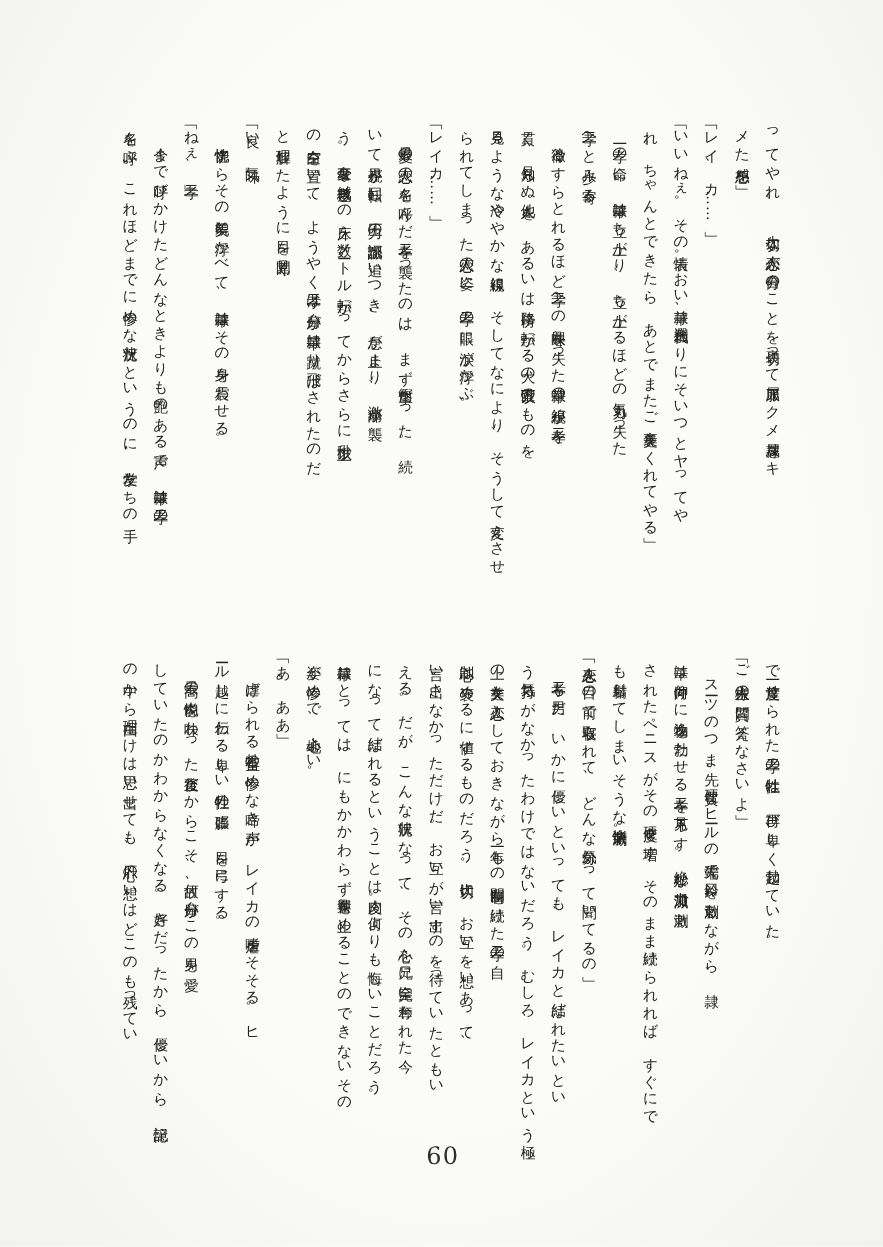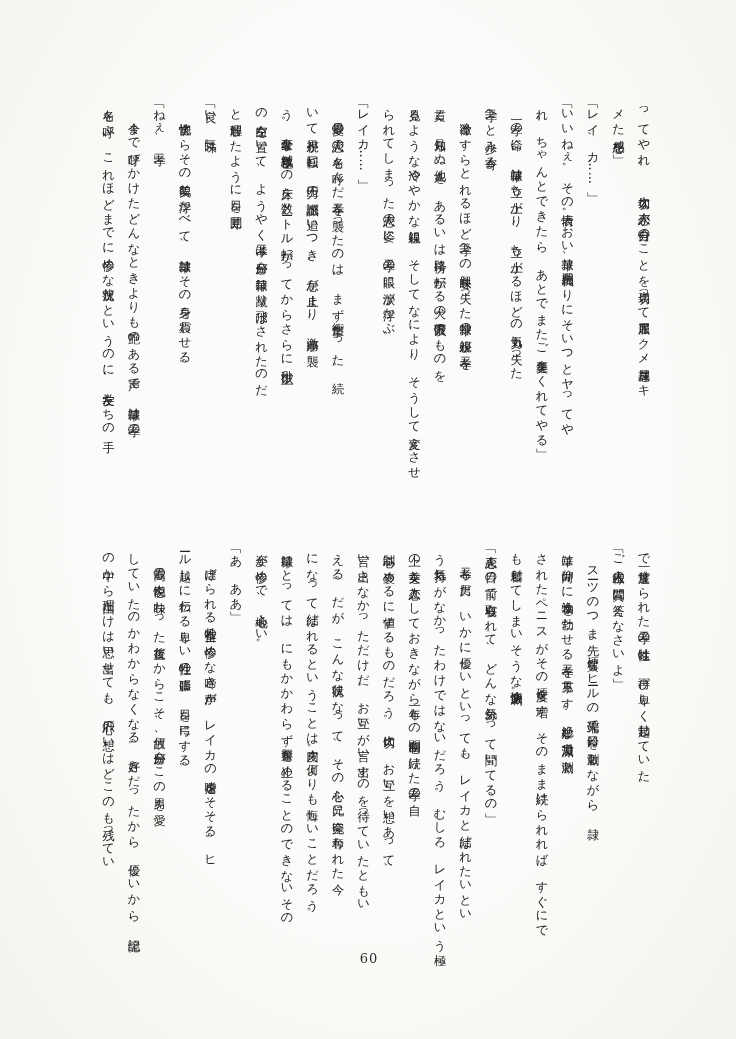--- a/index.html
+++ b/index.html
@@ -20,21 +20,21 @@
     color:#222221;
     white-space:nowrap;
   }
   .vblock .line{display:block;}
   #top-block{top:100px;}
   #bottom-block{top:545px;}
   .page-number{
     position:absolute;
     top:951px;left:0;width:736px;
     text-align:center;
-    font-size:13px;
+    font-size:20px;
     color:#2e2e2c;
     letter-spacing:1px;
     transform:translateX(1px);
   }
 </style>
 </head>
 <body>
 
 <div class="page">
 

